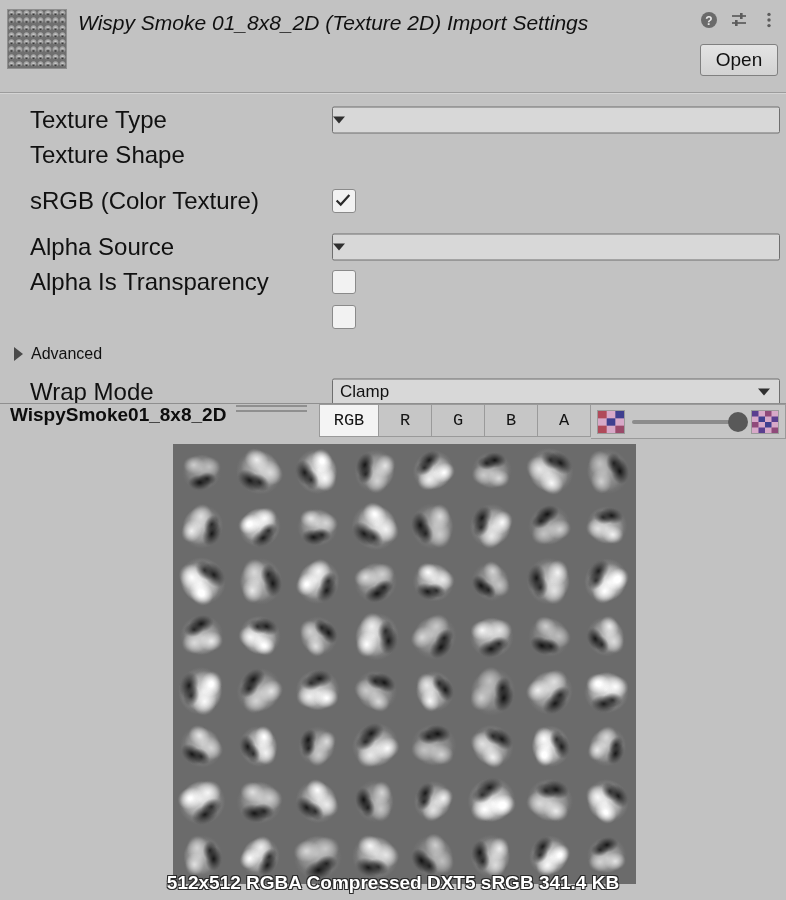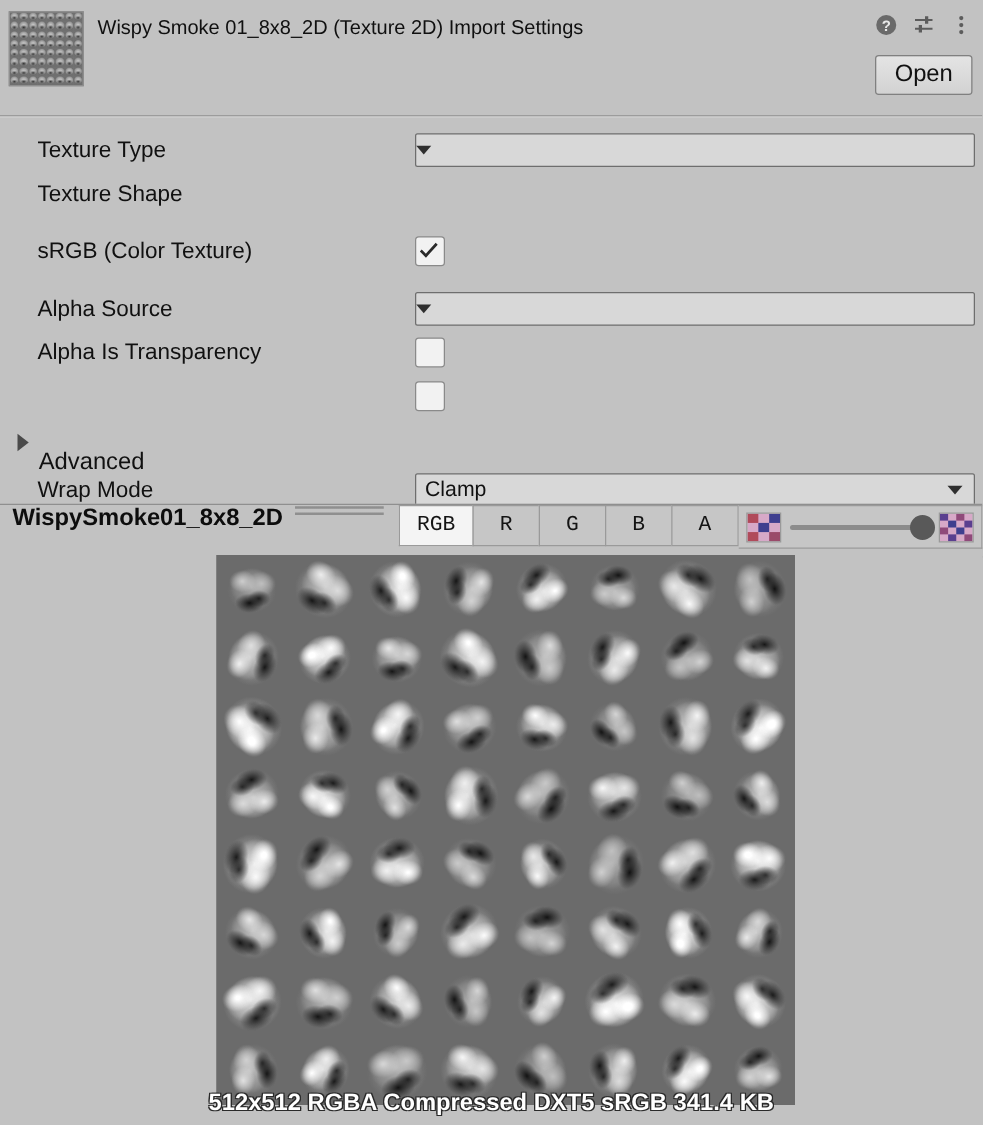--- a/index.html
+++ b/index.html
@@ -45,24 +45,25 @@
   }
   .thumb-cell {
     background:
       radial-gradient(ellipse 52% 42% at 50% 62%, #2e2e2e 0%, rgba(46,46,46,0) 62%),
       radial-gradient(ellipse 62% 58% at 50% 42%, #d2d2d2 0%, #9a9a9a 58%, rgba(140,140,140,0) 78%);
     background-color: #6f6f6f;
   }
   .title {
     position: absolute;
     left: 78px; top: 8px;
-    font-size: 16px;
+    font-size: 21px;
     line-height: 30px;
     color: #101010;
     white-space: nowrap;
+    font-style: italic;
   }
   .header-icons {
     position: absolute;
     right: 8px; top: 8px;
     display: flex;
     align-items: center;
     gap: 12px;
     height: 24px;
   }
   .hicon {
@@ -100,21 +101,21 @@
   }
   .row {
     position: relative;
     height: 35px;
   }
   .row-label {
     position: absolute;
     left: 30px;
     top: 50%;
     transform: translateY(-50%);
-    font-size: 18px;
+    font-size: 24px;
     color: #111;
     white-space: nowrap;
   }
   .dropdown {
     position: absolute;
     left: 332px;
     top: 50%;
     transform: translateY(-50%);
     width: 446px;
     height: 25px;
@@ -163,23 +164,22 @@
     width: 0; height: 0;
     border-top: 7px solid transparent;
     border-bottom: 7px solid transparent;
     border-left: 9px solid #4a4a4a;
     cursor: pointer;
   }
   .foldout-label {
     position: absolute;
     left: 31px; top: 50%;
     transform: translateY(-50%);
-    font-size: 19px;
+    font-size: 16px;
     color: #111;
-    margin-top: 16px;
   }
 
   
   .preview-bar {
     position: absolute;
     left: 0; top: 403px;
     width: 786px;
     height: 41px;
     background: #c2c2c2;
     border-top: 1px solid #8f8f8f;

